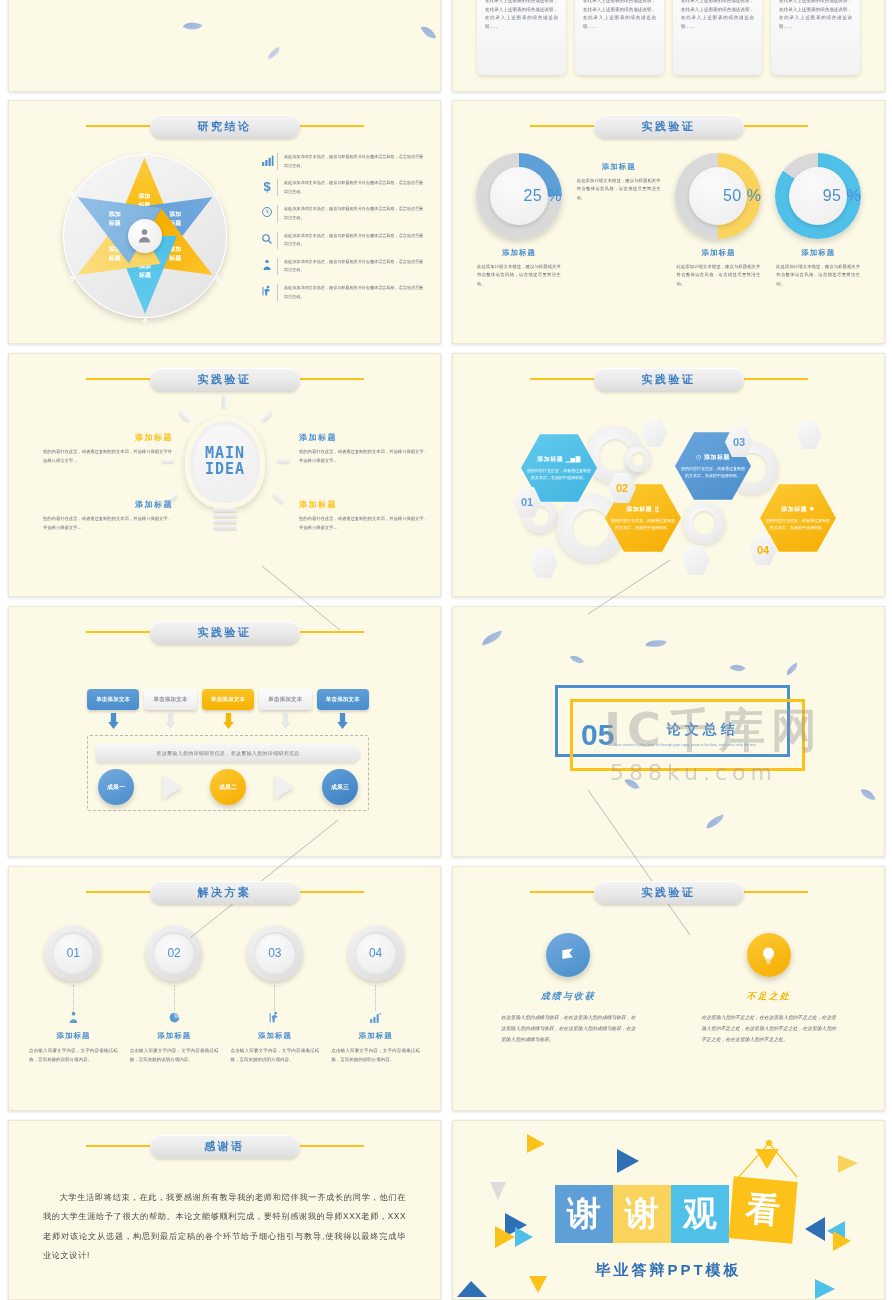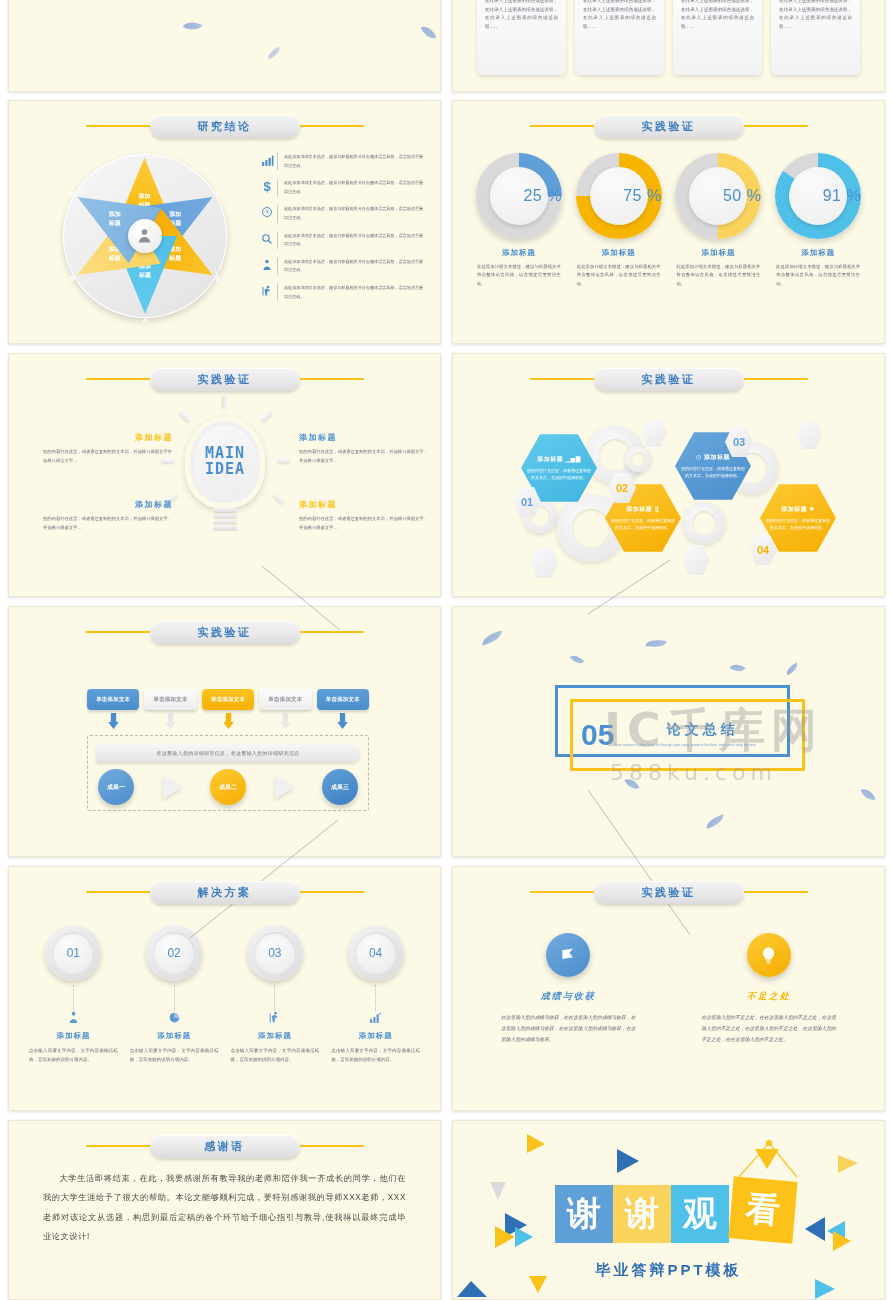--- a/index.html
+++ b/index.html
@@ -291,21 +291,21 @@
     display:flex; align-items:center; justify-content:center;
     color:#fff; font-size: 20px;
     box-shadow: 0 3px 6px rgba(0,0,0,.2);
   }
   .tc h4 { margin-top: 13px; font-size: 9px; font-weight:bold; letter-spacing:2px;}
   .tc p  { margin: 10px 20px 0; font-size: 4.8px; line-height: 2.25; color:#5d6573; text-align:justify;}
 
   
   #slide9 { top: 1120px; height: 180px; }
   .thanks {
-    position:absolute; left: 34px; right: 34px; top: 48px;
+    position:absolute; left: 34px; right: 34px; top: 67px;
     font-size: 8.2px; line-height: 2.35; color:#4a4a46; letter-spacing:.6px;
     text-align: justify;
   }
   .thanks p { text-indent: 2em; }
 
   
   #slide10 { top: 1120px; height: 180px; }
   .thx-blocks { position:absolute; left: 102px; top: 64px; display:flex; }
   .thx-blocks .blk {
     width: 58px; height: 58px; display:flex; align-items:center; justify-content:center;
@@ -462,36 +462,33 @@
 
     <div class="donut-row">
       <div class="donut-cell">
         <div class="donut" style="background:conic-gradient(#5f9fd8 0% 25%, #d9d9d9 25% 100%);">
           <span class="pct">25 %</span>
         </div>
         <div class="donut-cap blue">添加标题</div>
         <div class="donut-desc">此处添加详细文本描述，建议与标题相关并符合整体语言风格，语言描述尽量简洁生动。</div>
       </div>
       <div class="donut-cell">
-        <div class="donut" style="background:conic-gradient(#f7b500 0% 75%, #d9d9d9 75% 100%);">
-          <span class="pct">75 %</span>
-        </div>
         <div class="donut-cap blue">添加标题</div>
         <div class="donut-desc">此处添加详细文本描述，建议与标题相关并符合整体语言风格，语言描述尽量简洁生动。</div>
       </div>
       <div class="donut-cell">
         <div class="donut" style="background:conic-gradient(#fad35c 0% 50%, #d9d9d9 50% 100%);">
           <span class="pct">50 %</span>
         </div>
         <div class="donut-cap blue">添加标题</div>
         <div class="donut-desc">此处添加详细文本描述，建议与标题相关并符合整体语言风格，语言描述尽量简洁生动。</div>
       </div>
       <div class="donut-cell">
         <div class="donut" style="background:conic-gradient(#4fc0e8 0% 85%, #d9d9d9 85% 100%);">
-          <span class="pct">91 %</span>
+          <span class="pct">95 %</span>
         </div>
         <div class="donut-cap blue">添加标题</div>
         <div class="donut-desc">此处添加详细文本描述，建议与标题相关并符合整体语言风格，语言描述尽量简洁生动。</div>
       </div>
     </div>
   </div>
 
   <div class="slide left" id="slide3">
     <div class="title-bar">
       <div class="title-line"></div>

